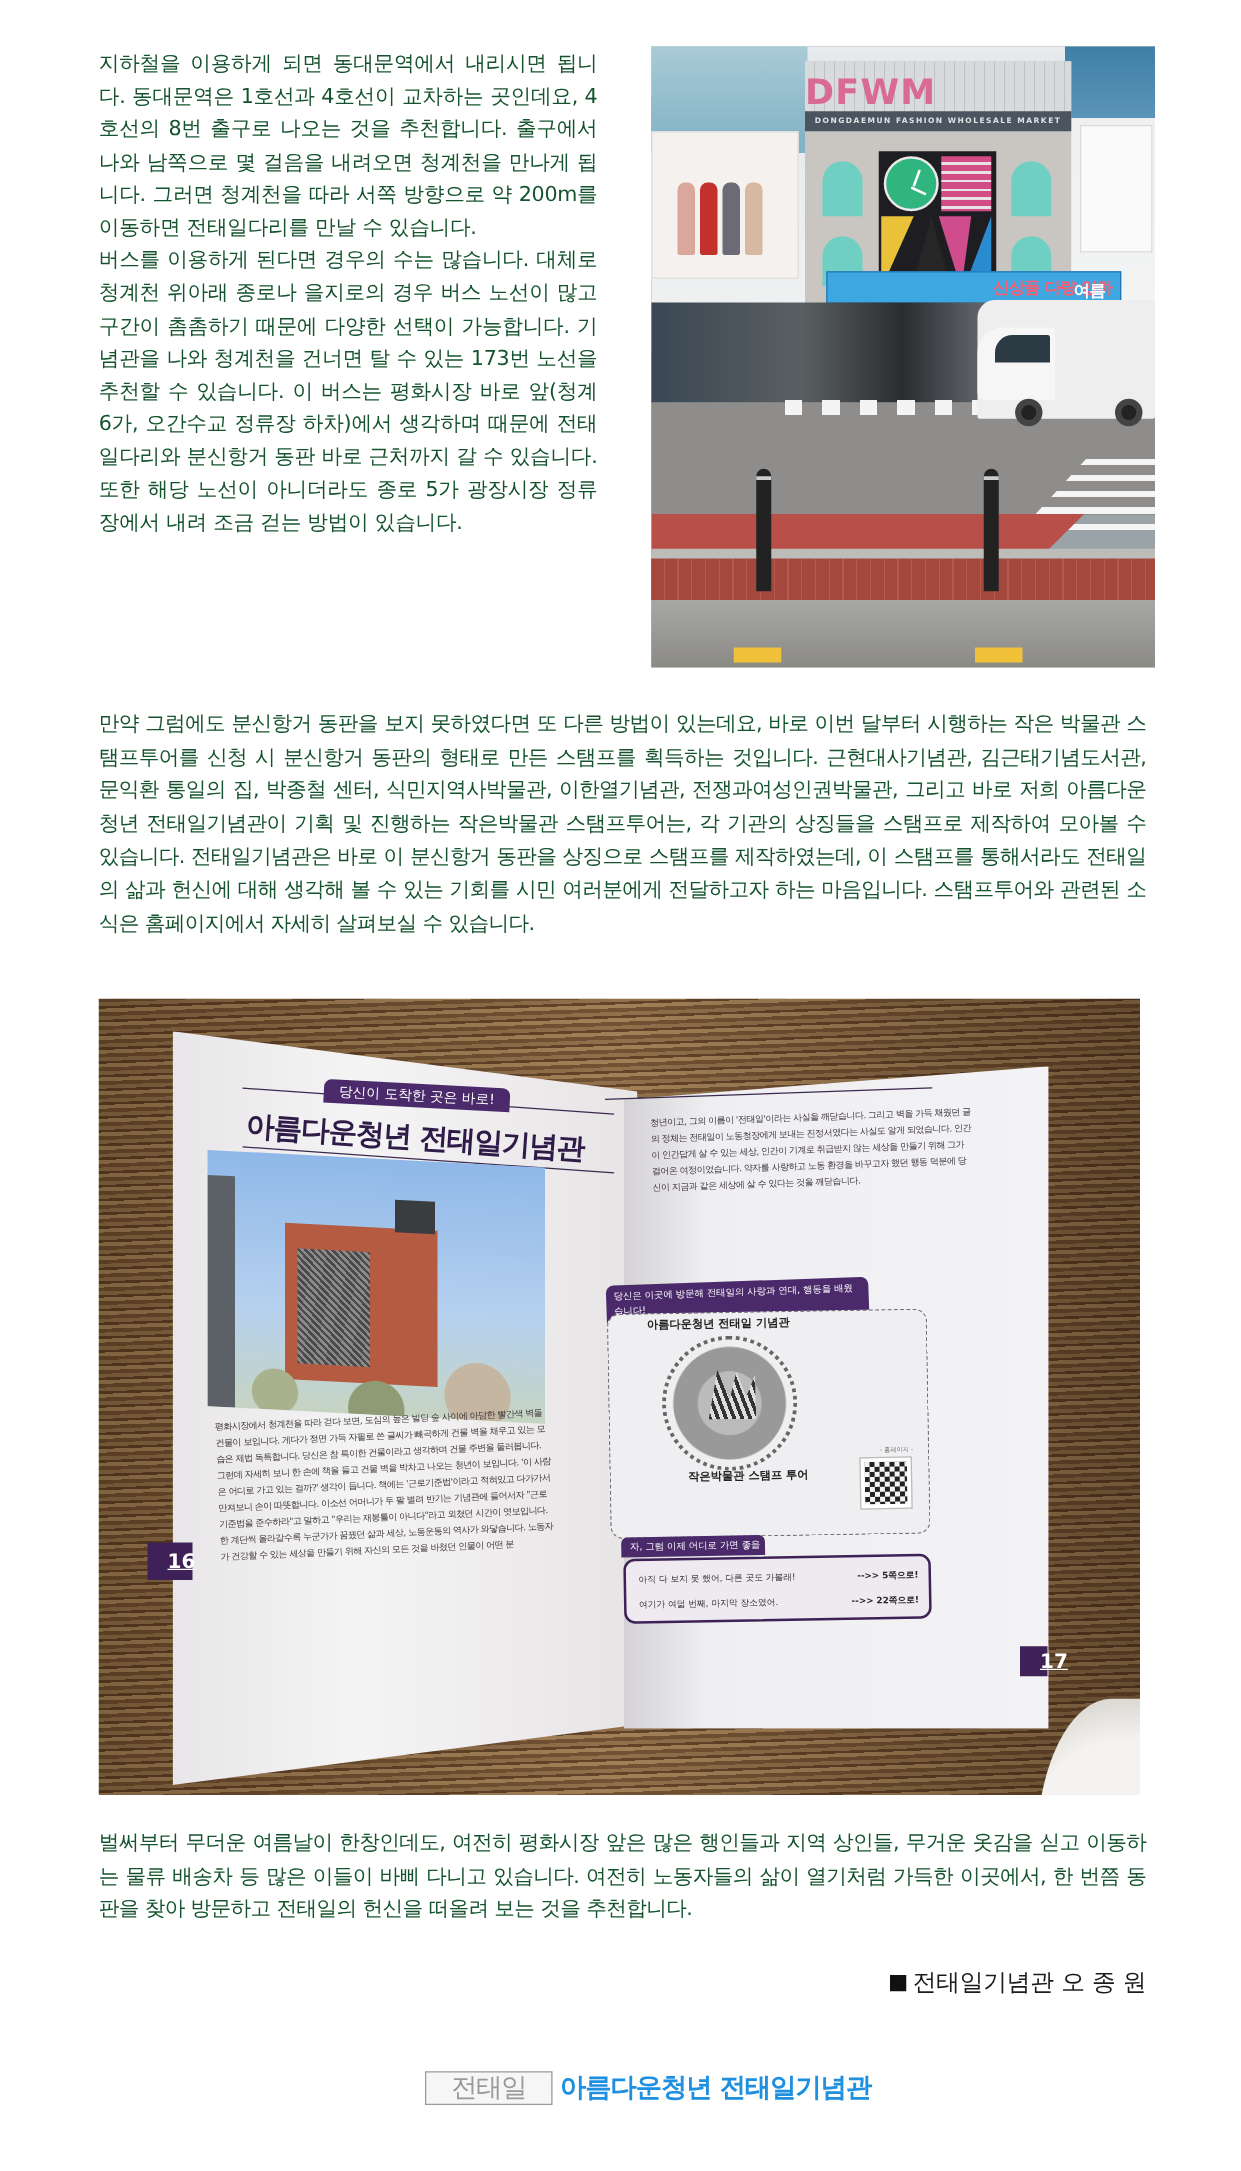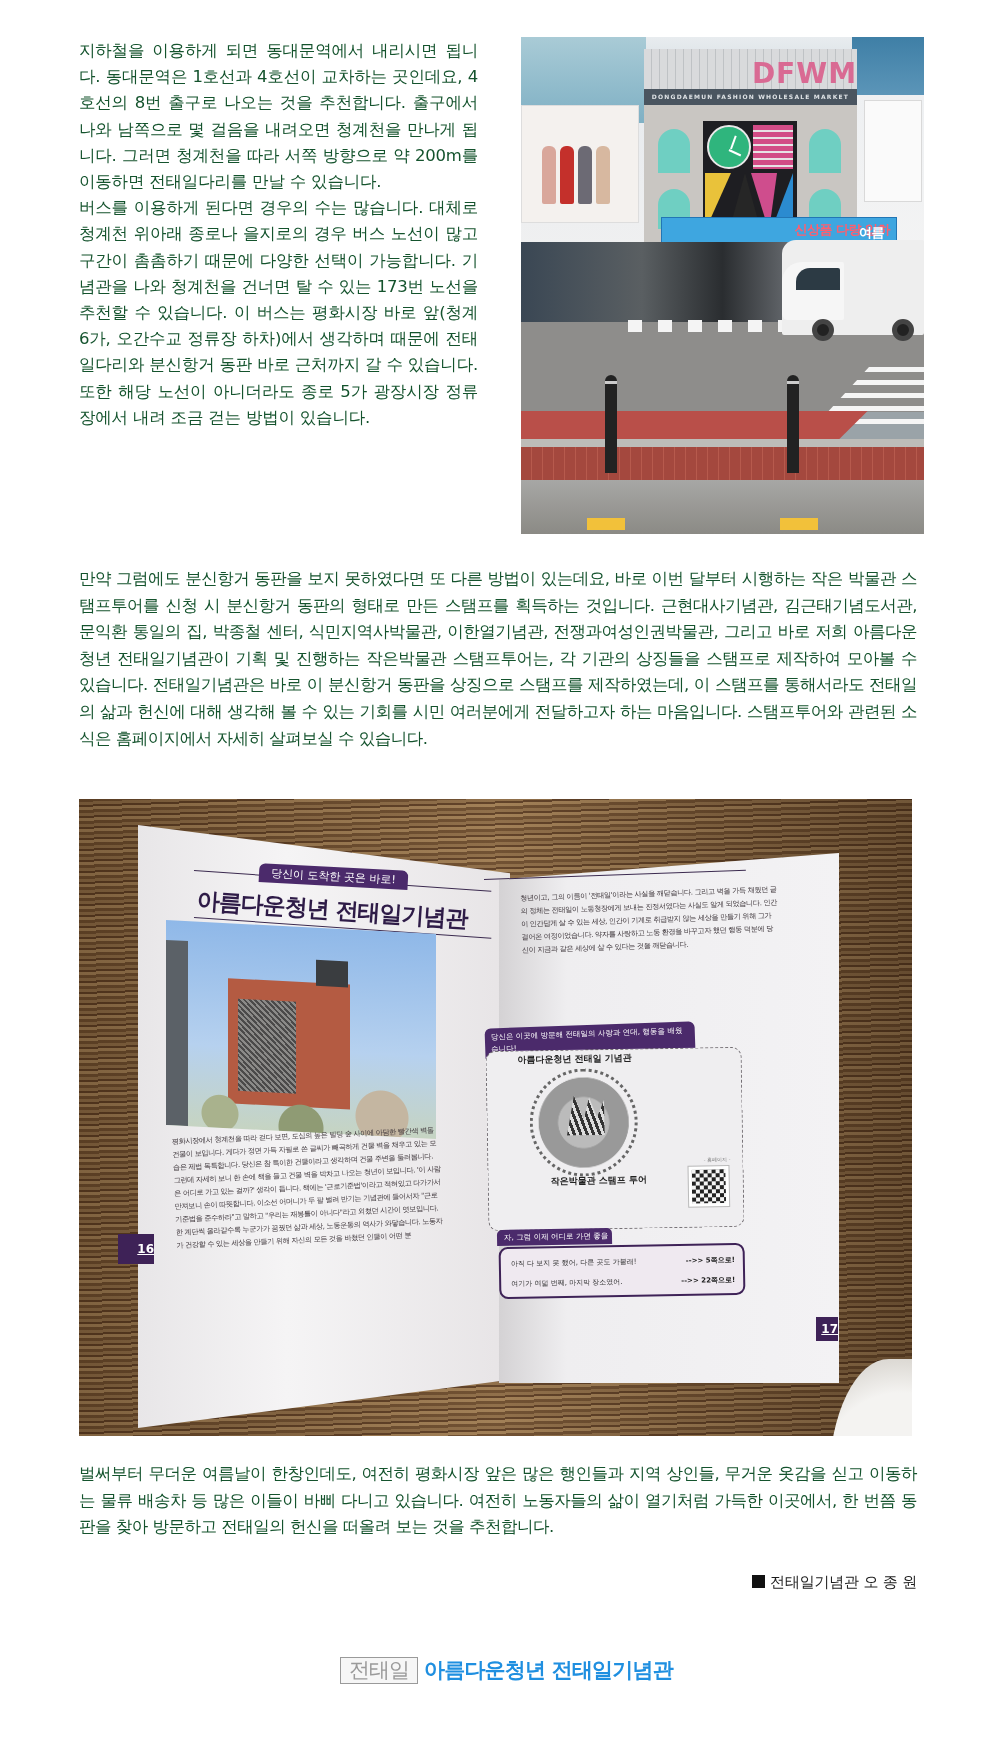--- a/index.html
+++ b/index.html
@@ -15,21 +15,21 @@
     
     #photo-market { position: absolute; left: 521px; top: 37px; width: 403px; height: 497px; overflow: hidden; background: #9aa3a8; }
     .pm-sky { position: absolute; left: 0; top: 0; width: 100%; height: 40px; background: linear-gradient(#e8ecef, #d6dde2); }
     .pm-bldg-left { position: absolute; left: 0; top: 0; width: 125px; height: 245px; background: linear-gradient(180deg, #a9cbd6 0%, #7fb0c4 35%, #e9ecef 35%, #f1f1f1 100%); }
     .pm-billboard-l { position: absolute; left: 0; top: 68px; width: 118px; height: 118px; background: #f4f1ee; border: 1px solid #ddd; }
     .pm-bb-fig { position: absolute; bottom: 18px; width: 14px; height: 58px; border-radius: 6px 6px 2px 2px; }
     .pm-bldg-right { position: absolute; right: 0; top: 0; width: 72px; height: 240px; background: linear-gradient(180deg, #3f7fa6 0%, #5b95b8 24%, #eef0f2 24%, #f4f4f4 100%); }
     .pm-billboard-r { position: absolute; right: 2px; top: 63px; width: 58px; height: 102px; background: #fafafa; border: 1px solid #d9d9d9; }
     .pm-center { position: absolute; left: 123px; top: 12px; width: 213px; height: 200px; background: #c9c6c2; }
     .pm-top-grid { position: absolute; left: 0; top: 0; width: 100%; height: 40px; background: repeating-linear-gradient(90deg, #d9dadc 0 7px, #bfc2c5 7px 8px); }
-    .pm-dfwm { position: absolute; left: 0; top: 8px; width: 100%; text-align: right; font-family: "DejaVu Sans", sans-serif; font-weight: bold; font-size: 28px; letter-spacing: 1px; color: #d96a93; }
+    .pm-dfwm { position: absolute; left: 0; top: 8px; width: 100%; text-align: left; font-family: "DejaVu Sans", sans-serif; font-weight: bold; font-size: 28px; letter-spacing: 1px; color: #d96a93; }
     .pm-subtitle { position: absolute; left: 0; top: 40px; width: 100%; height: 16px; background: #4a5560; color: #dfe3e6; font-size: 6px; line-height: 16px; text-align: center; letter-spacing: 1.2px; font-weight: bold; }
     .pm-clockblock { position: absolute; left: 59px; top: 72px; width: 94px; height: 118px; background: #1e1e22; }
     .pm-clock { position: absolute; left: 4px; top: 4px; width: 44px; height: 44px; border-radius: 50%; background: #2fb57d; border: 2px solid #e9e9e9; }
     .pm-hand1 { position: absolute; left: 20px; top: 22px; width: 13px; height: 2px; background: #fff; transform: rotate(25deg); transform-origin: left center; }
     .pm-hand2 { position: absolute; left: 21px; top: 22px; width: 2px; height: 14px; background: #fff; transform: rotate(200deg); transform-origin: top center; }
     .pm-stripes { position: absolute; left: 50px; top: 4px; width: 40px; height: 44px; background: repeating-linear-gradient(180deg, #d24c86 0 5px, #e7e2e5 5px 7px); }
     .pm-tri { position: absolute; top: 52px; width: 0; height: 0; }
     .pm-niche { position: absolute; width: 32px; height: 44px; border-radius: 16px 16px 0 0; background: #6fcfc2; }
     .pm-banner { position: absolute; left: 140px; top: 180px; width: 236px; height: 26px; background: #3ea6e0; border: 1px solid #2276b5; }
     .pm-banner span { position: absolute; right: 6px; top: 3px; font-size: 13px; font-weight: bold; color: #fff; letter-spacing: -0.5px; }
@@ -62,39 +62,39 @@
     .bk-rule { position: absolute; height: 1px; background: #3b2a4f; transform: rotate(4deg); transform-origin: left; }
     .bk-photo { position: absolute; left: 87px; top: 84px; width: 270px; height: 205px; overflow: hidden; transform: skewY(3deg); background: linear-gradient(180deg, #8fb8e8 0%, #b6d1ef 60%, #c6d4c2 100%); }
     .bk-building { position: absolute; left: 62px; top: 55px; width: 122px; height: 125px; background: #b45b42; }
     .bk-building-inner { position: absolute; left: 10px; top: 20px; width: 58px; height: 92px; background: repeating-linear-gradient(45deg, #4b4a4a 0 2px, #8b8a88 2px 4px); }
     .bk-building-tower { position: absolute; left: 150px; top: 32px; width: 32px; height: 26px; background: #3a3d40; }
     .bk-side-bldg { position: absolute; left: 0; top: 20px; width: 22px; height: 185px; background: #5b6167; }
     .bk-trees { position: absolute; left: 0; bottom: 0; width: 100%; height: 48px; background: radial-gradient(circle at 20% 70%, #a9b28d 0 18px, transparent 19px), radial-gradient(circle at 80% 60%, #c4b6a1 0 26px, transparent 27px), radial-gradient(circle at 50% 90%, #8f9b74 0 22px, transparent 23px); }
     .bk-text { position: absolute; font-family: "DejaVu Serif", serif; font-size: 7.2px; line-height: 13px; color: #3a3237; letter-spacing: -0.4px; }
     #bk-left-text { left: 95px; top: 330px; width: 268px; transform: rotate(-2.5deg); }
     #bk-right-text { left: 442px; top: 88px; width: 258px; transform: rotate(-2deg); }
-    .bk-pagenum { position: absolute; background: #3e2257; color: #fff; font-size: 12px; font-weight: bold; text-align: right; text-decoration: underline; }
+    .bk-pagenum { position: absolute; background: #3e2257; color: #fff; font-size: 16px; font-weight: bold; text-align: center; text-decoration: underline; padding-left: 16px; }
     .bk-stamp-header { position: absolute; left: 486px; top: 152px; width: 210px; height: 30px; background: #4b2a6b; color: #fff; font-size: 7.5px; line-height: 12px; padding: 3px 6px; border-radius: 6px 6px 0 0; transform: rotate(-2deg); }
     .bk-stamp-box { position: absolute; left: 488px; top: 177px; width: 256px; height: 180px; border: 1.5px dashed #746f74; border-radius: 10px; background: #efeef0; transform: rotate(-1deg); }
     .bk-stamp { position: absolute; left: 42px; top: 18px; width: 108px; height: 108px; border-radius: 50%; background: radial-gradient(circle, #bbb 0 35%, #999 36% 62%, #efeef0 63%); border: 3px dotted #666; }
     .bk-stamp-flame { position: absolute; left: 34px; top: 24px; width: 38px; height: 40px; background: repeating-linear-gradient(70deg, #333 0 3px, #ddd 3px 6px); clip-path: polygon(0 100%, 20% 0, 45% 60%, 60% 5%, 80% 55%, 100% 10%, 100% 100%); }
     .bk-stamp-ring { position: absolute; left: -12px; top: 124px; width: 140px; text-align: center; font-size: 9px; font-weight: bold; color: #222; }
     .bk-qr-label { position: absolute; right: 12px; top: 108px; font-family: "DejaVu Serif", serif; font-size: 5px; color: #777; }
     .bk-qr { position: absolute; right: 14px; top: 118px; width: 40px; height: 40px; background: repeating-conic-gradient(#222 0 25%, #f4f4f4 0 50%) 0 0/8px 8px; border: 3px solid #fff; outline: 1px solid #bbb; }
     .bk-nav-tag { position: absolute; left: 498px; top: 367px; width: 115px; height: 16px; background: #4b2a6b; color: #fff; font-size: 7.5px; line-height: 16px; padding-left: 7px; border-radius: 5px 5px 0 0; transform: rotate(-1deg); }
     .bk-nav-box { position: absolute; left: 500px; top: 381px; width: 246px; height: 52px; border: 2px solid #3e2257; border-radius: 9px; background: #efe9f0; transform: rotate(-1deg); }
     .bk-nav-row { position: absolute; left: 10px; width: 224px; font-size: 7px; color: #333; display: flex; justify-content: space-between; }
     .bk-nav-row b { font-weight: bold; color: #222; }
     .bk-lamp { position: absolute; left: 766px; top: 356px; width: 120px; height: 245px; border-radius: 55% 0 0 55%; background: radial-gradient(circle at 60% 45%, #f4f3f1 0 50%, #dedbd6 70%, #c9c4bc); }
 
     
-    #signature { position: absolute; right: 76px; top: 1573px; font-size: 15px; letter-spacing: -0.2px; color: #1b1b1b; white-space: nowrap; }
+    #signature { position: absolute; right: 76px; top: 1573px; font-size: 19px; letter-spacing: -0.2px; color: #1b1b1b; white-space: nowrap; }
     #signature .sq { display: inline-block; width: 13px; height: 13px; background: #111; margin-right: 5px; vertical-align: -1px; }
     #footer-logo { position: absolute; left: 340px; top: 1655px; height: 30px; display: flex; align-items: center; gap: 6px; }
-    #footer-logo .mark { font-size: 21px; font-weight: normal; color: #9a9a9a; border: 1.5px solid #9a9a9a; padding: 0 8px; height: 27px; line-height: 25px; letter-spacing: -1px; background: #f6f6f6; }
+    #footer-logo .mark { font-size: 21px; font-weight: normal; color: #9a9a9a; border: 1.5px solid #9a9a9a; padding: 0 20px; height: 27px; line-height: 25px; letter-spacing: -1px; background: #f6f6f6; }
     #footer-logo .name { font-size: 21px; font-weight: bold; color: #1f8fe0; letter-spacing: -0.8px; }
   </style>
 </head>
 <body>
 
 <div id="intro-left" class="para">
   <p>지하철을 이용하게 되면 동대문역에서 내리시면 됩니다. 동대문역은 1호선과 4호선이 교차하는 곳인데요, 4호선의 8번 출구로 나오는 것을 추천합니다. 출구에서 나와 남쪽으로 몇 걸음을 내려오면 청계천을 만나게 됩니다. 그러면 청계천을 따라 서쪽 방향으로 약 200m를 이동하면 전태일다리를 만날 수 있습니다.</p>
   <p>버스를 이용하게 된다면 경우의 수는 많습니다. 대체로 청계천 위아래 종로나 을지로의 경우 버스 노선이 많고 구간이 촘촘하기 때문에 다양한 선택이 가능합니다. 기념관을 나와 청계천을 건너면 탈 수 있는 173번 노선을 추천할 수 있습니다. 이 버스는 평화시장 바로 앞(청계 6가, 오간수교 정류장 하차)에서 생각하며 때문에 전태일다리와 분신항거 동판 바로 근처까지 갈 수 있습니다. 또한 해당 노선이 아니더라도 종로 5가 광장시장 정류장에서 내려 조금 걷는 방법이 있습니다.</p>
 </div>
 

